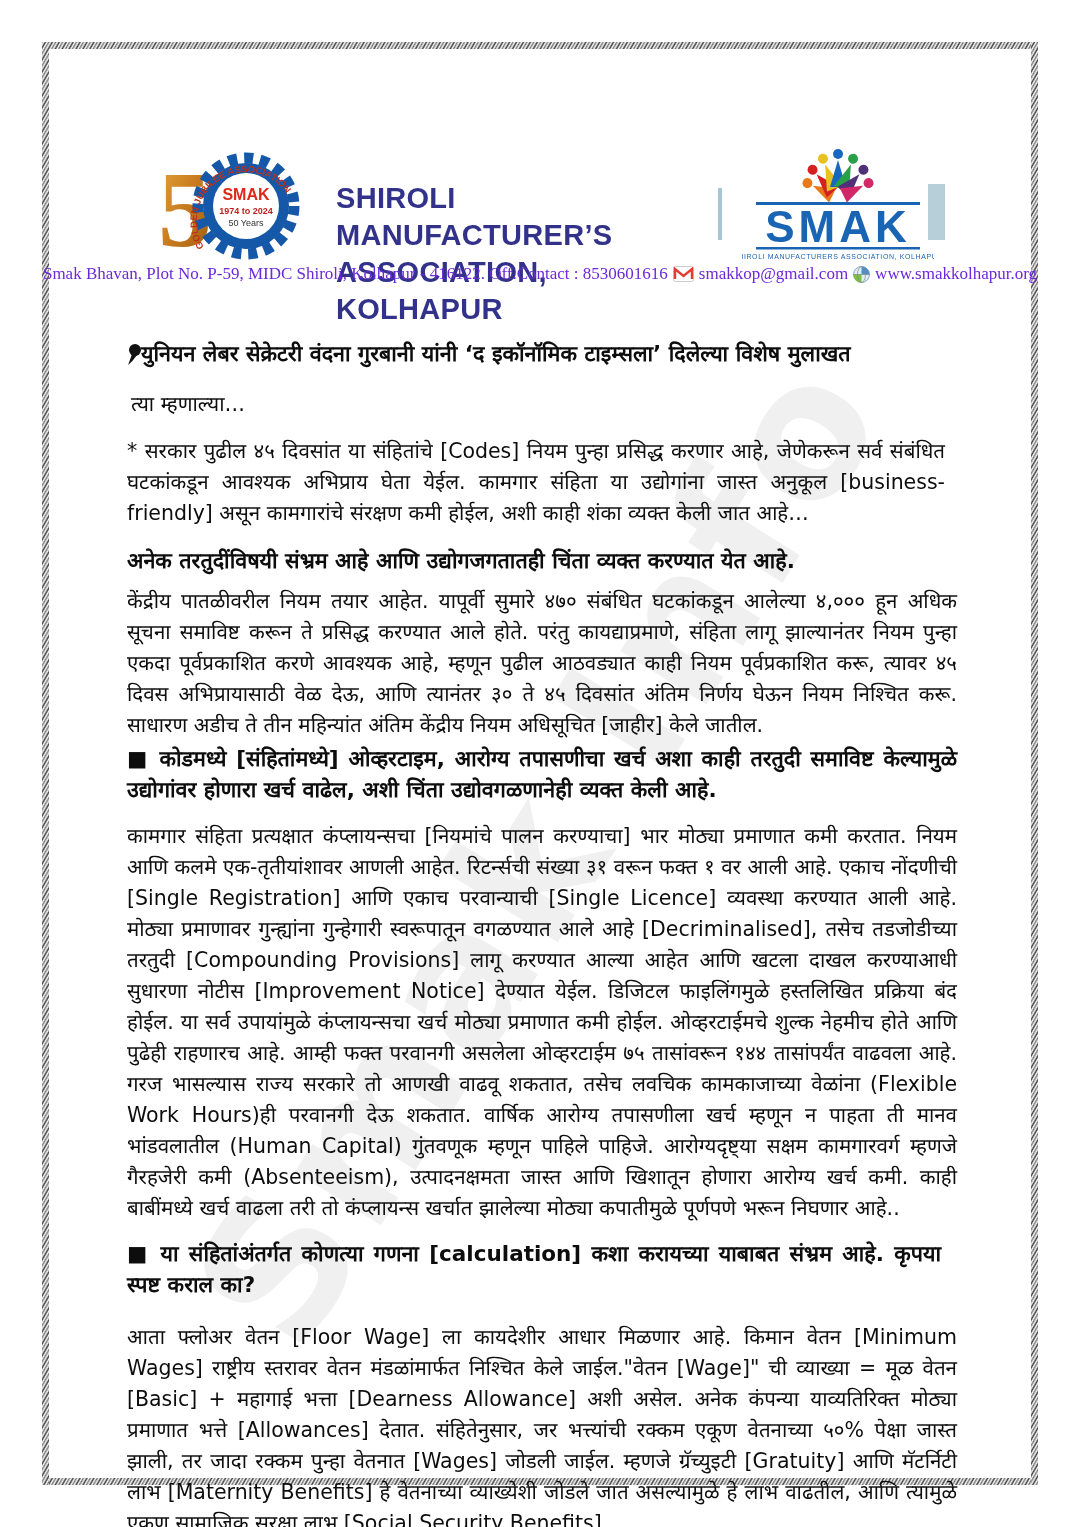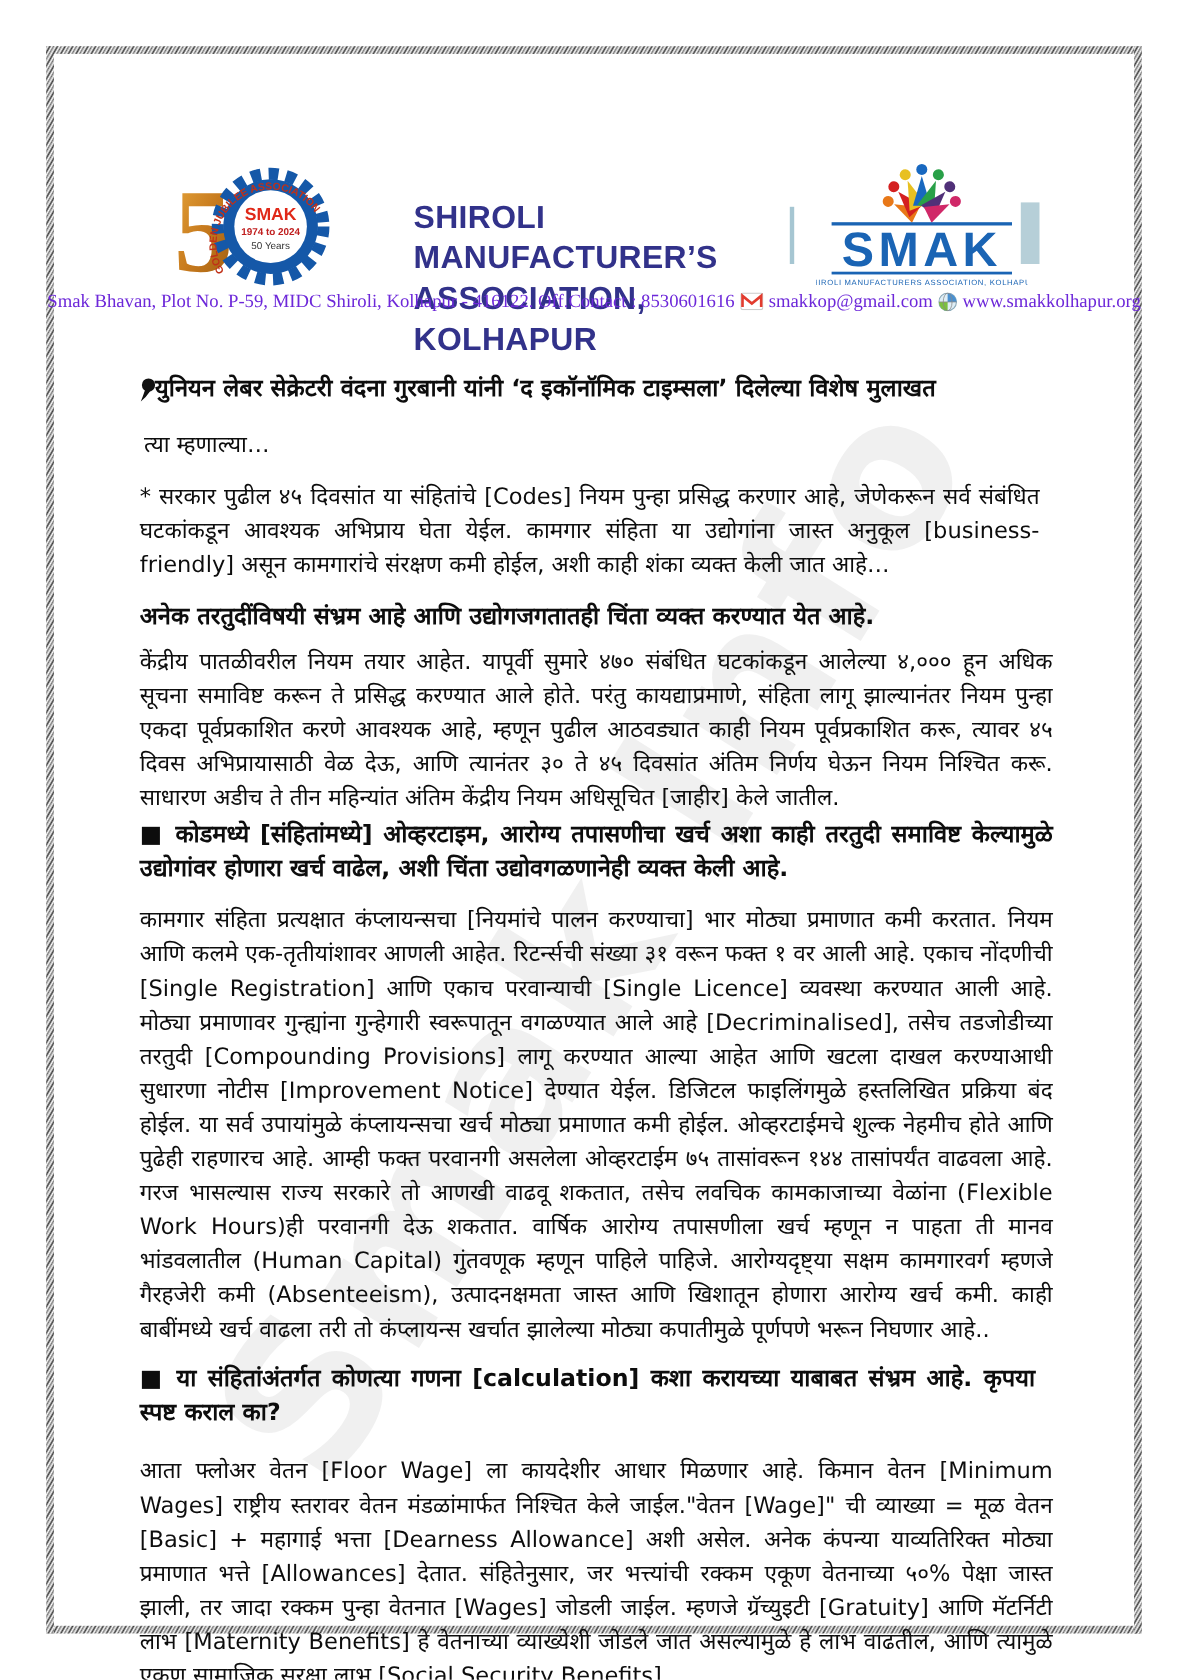--- a/index.html
+++ b/index.html
@@ -25,21 +25,21 @@
     color:rgba(110,110,110,0.10);white-space:nowrap;
     pointer-events:none;z-index:0;
   }
 
   
   .jubilee-logo{position:absolute;left:156px;top:144px;width:150px;height:128px;}
   .org-title{
     position:absolute;left:336px;top:180px;width:380px;
     font-family:"Liberation Sans", sans-serif;
     font-weight:bold;font-size:29px;line-height:37px;
-    color:#32328a;letter-spacing:0.3px;margin-left:40px;
+    color:#32328a;letter-spacing:0.3px;
   }
   .header-sep{position:absolute;left:718px;top:188px;width:4px;height:52px;background:#a6c6d2;}
   .smak-logo{position:absolute;left:742px;top:146px;width:192px;height:120px;}
   .blue-bar{position:absolute;left:928px;top:184px;width:17px;height:56px;background:#b6cfd8;}
 
   .address-row{
     position:absolute;left:60px;top:264px;width:960px;
     display:flex;justify-content:center;align-items:center;gap:5px;
     font-family:Liberation Serif, serif;
     font-size:17px;color:#6d28d9;white-space:nowrap;

